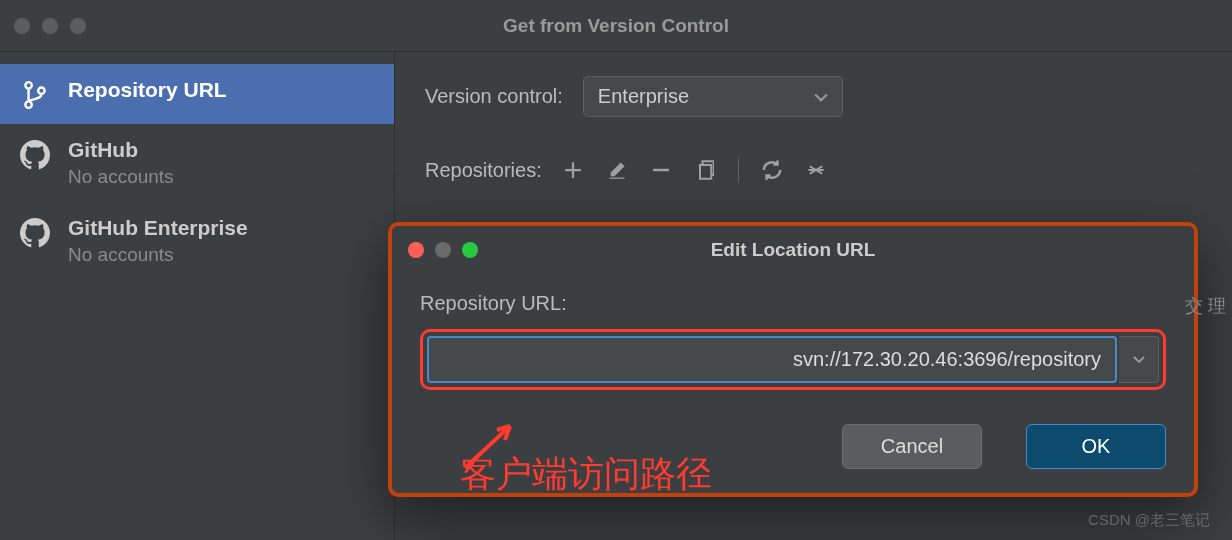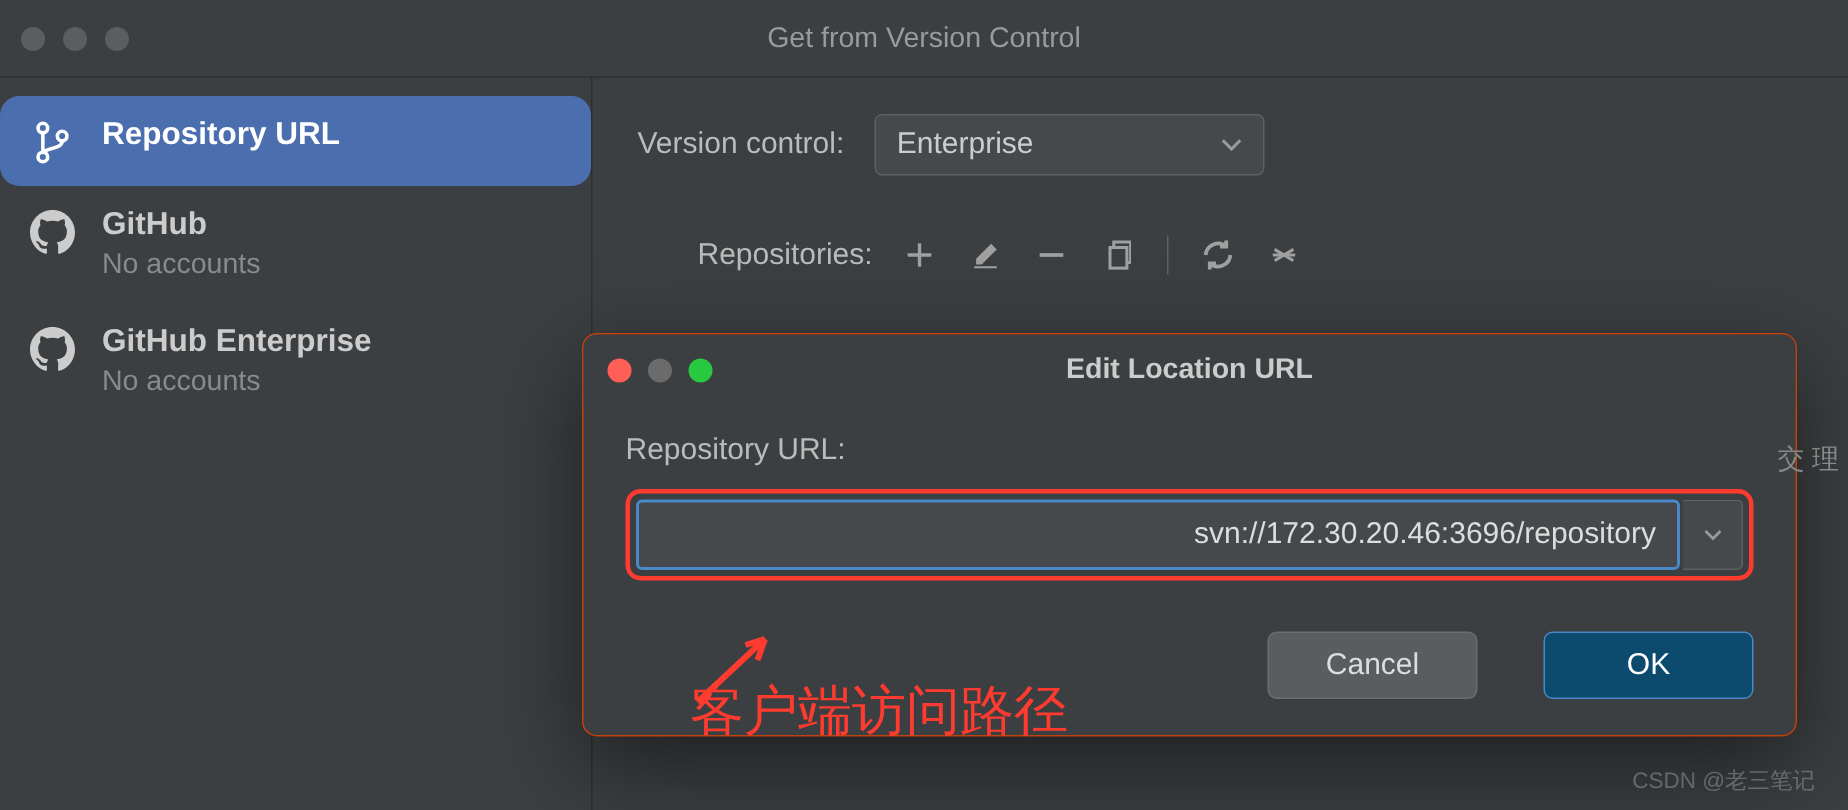--- a/index.html
+++ b/index.html
@@ -2,45 +2,45 @@
 <html><head>
   <meta charset="utf-8">
   <style>
     * { margin: 0; padding: 0; box-sizing: border-box; font-family: -apple-system, BlinkMacSystemFont, "Segoe UI", sans-serif; }
     body { background: #3c3f41; color: #bbbbbb; width: 1232px; height: 540px; overflow: hidden; position: relative; }
     
     .main-window { width: 100%; height: 100%; background: #3c3f41; }
     .main-titlebar { height: 52px; background: #3c3f41; border-bottom: 1px solid #2d2f30; display: flex; align-items: center; padding: 0 14px; position: relative; }
     .traffic-lights { display: flex; gap: 12px; }
     .traffic-dot { width: 16px; height: 16px; border-radius: 50%; background: #5b5d5f; }
-    .main-title { position: absolute; left: 50%; transform: translateX(-50%); color: #9a9a9a; font-size: 19px; font-weight: 400; }
+    .main-title { position: absolute; left: 50%; transform: translateX(-50%); color: #9a9a9a; font-size: 19px; font-weight: 700; }
     
     .main-body { display: flex; height: calc(100% - 52px); }
     .sidebar { width: 395px; background: #3c3f41; border-right: 1px solid #2d2f30; padding-top: 12px; }
-    .sidebar-item { display: flex; align-items: flex-start; padding: 14px 20px; gap: 18px; border-radius: 13px; }
+    .sidebar-item { display: flex; align-items: flex-start; padding: 14px 20px; gap: 18px; }
     .sidebar-item.active { background: #4b6eaf; }
     .sidebar-item.active .item-title { color: #ffffff; font-weight: 600; }
     .sidebar-icon { width: 30px; height: 30px; flex-shrink: 0; display: flex; align-items: center; justify-content: center; margin-top: 2px; }
     .item-text { display: flex; flex-direction: column; gap: 4px; }
     .item-title { font-size: 21px; color: #cccccc; font-weight: 600; }
     .item-sub { font-size: 19px; color: #8a8a8a; }
     
     .content { flex: 1; padding: 24px 30px; }
     .vc-row { display: flex; align-items: center; gap: 20px; margin-bottom: 40px; }
     .vc-label { font-size: 20px; color: #bbbbbb; }
     .vc-select { display: flex; align-items: center; justify-content: space-between; background: #45494b; border: 1px solid #5e6060; border-radius: 5px; padding: 8px 14px; width: 260px; font-size: 20px; color: #cccccc; }
     .vc-select .chev { color: #9a9a9a; }
     
-    .repo-row { display: flex; align-items: center; gap: 20px; margin-left: 40px; }
+    .repo-row { display: flex; align-items: center; gap: 20px; }
     .repo-label { font-size: 20px; color: #bbbbbb; }
     .repo-toolbar { display: flex; align-items: center; gap: 22px; }
     .repo-icon { width: 22px; height: 22px; display: flex; align-items: center; justify-content: center; color: #a0a0a0; cursor: pointer; }
     .repo-sep { width: 1px; height: 26px; background: #5e6060; }
     
-    .dialog { position: absolute; left: 388px; top: 222px; width: 810px; background: #3c3f41; border: 1px solid #c2410c; border-radius: 10px; box-shadow: 0 20px 60px rgba(0,0,0,0.5); overflow: hidden; }
+    .dialog { position: absolute; left: 388px; top: 222px; width: 810px; background: #3c3f41; border: 4px solid #c2410c; border-radius: 10px; box-shadow: 0 20px 60px rgba(0,0,0,0.5); overflow: hidden; }
     .dialog-titlebar { height: 48px; background: #3c3f41; display: flex; align-items: center; padding: 0 16px; position: relative; }
     .dialog-traffic { display: flex; gap: 11px; }
     .td { width: 16px; height: 16px; border-radius: 50%; }
     .td-red { background: #ff5f57; }
     .td-yellow { background: #6b6b6b; }
     .td-green { background: #28c840; }
     .dialog-title { position: absolute; left: 50%; transform: translateX(-50%); color: #cccccc; font-size: 19px; font-weight: 600; }
     
     .dialog-body { padding: 18px 28px 24px; }
     .dlg-label { font-size: 20px; color: #bbbbbb; margin-bottom: 14px; }

